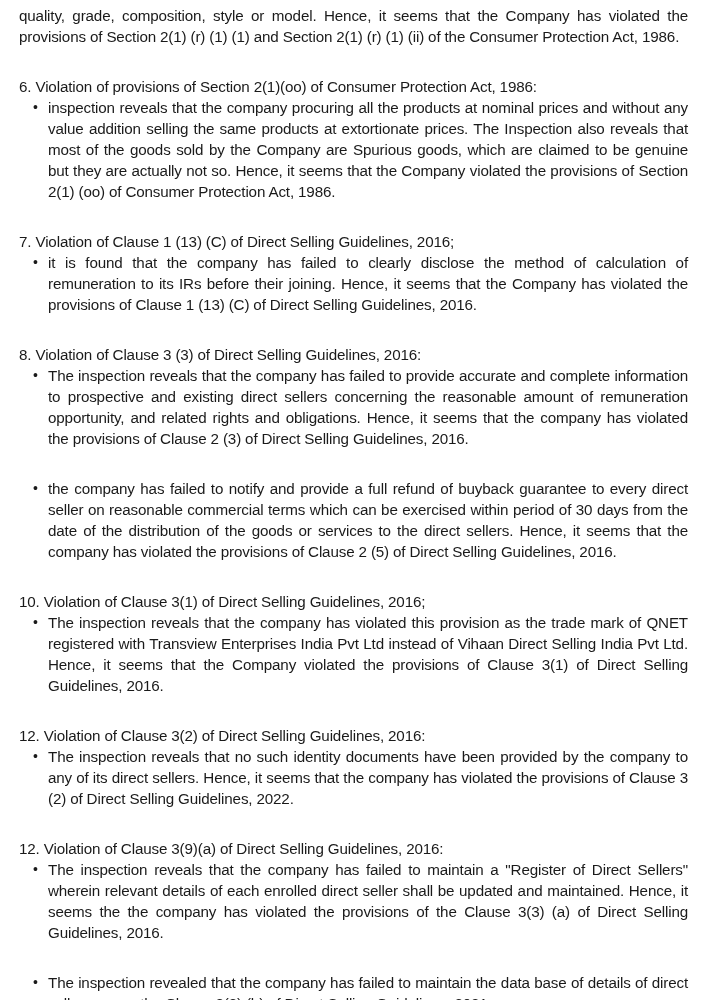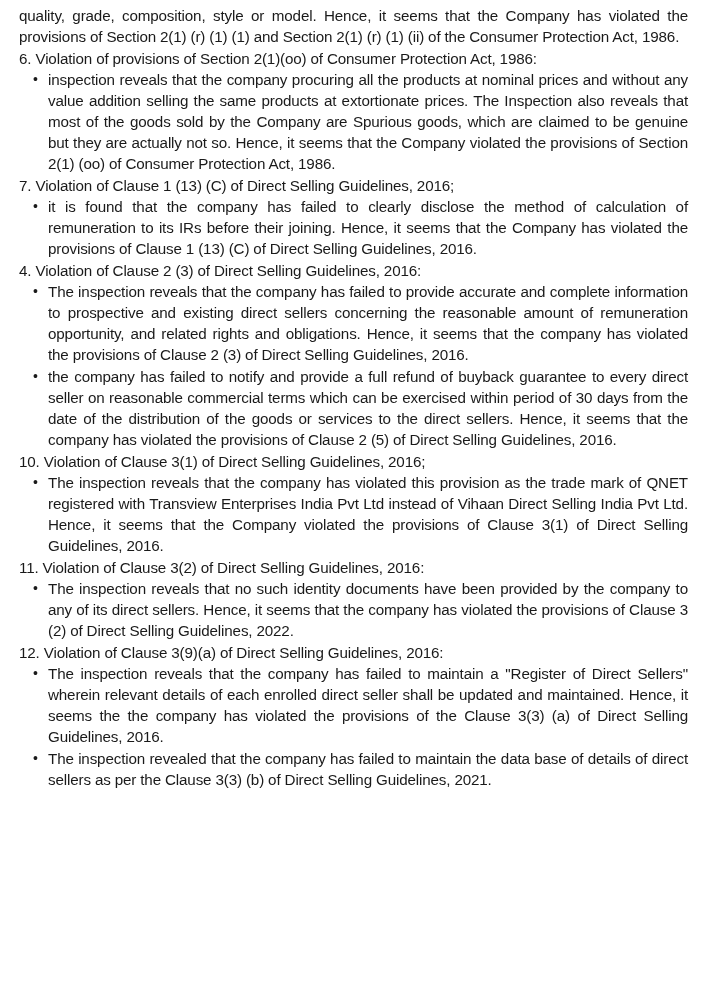--- a/index.html
+++ b/index.html
@@ -23,21 +23,21 @@
       line-height: 21px;
       color: #1a1a1a;
       letter-spacing: -0.15px;
     }
     .para {
       text-align: justify;
       text-align-last: left;
       margin: 0;
     }
     .section {
-      margin-top: 1px;
+      margin-top: 29px;
     }
     .heading {
       margin: 0;
       white-space: nowrap;
     }
     .bullet-item {
       position: relative;
       padding-left: 29px;
       text-align: justify;
       text-align-last: left;
@@ -67,21 +67,21 @@
 
   <div class="section">
     <p class="heading">7. Violation of Clause 1 (13) (C) of Direct Selling Guidelines, 2016;</p>
     <p class="bullet-item">
       <span class="bullet-glyph">•</span>
       <span>it is found that the company has failed to clearly disclose the method of calculation of remuneration to its IRs before their joining. Hence, it seems that the Company has violated the provisions of Clause 1 (13) (C) of Direct Selling Guidelines, 2016.</span>
     </p>
   </div>
 
   <div class="section">
-    <p class="heading">4. Violation of Clause 2 (3) of Direct Selling Guidelines, 2016:</p>
+    <p class="heading">8. Violation of Clause 3 (3) of Direct Selling Guidelines, 2016:</p>
     <p class="bullet-item">
       <span class="bullet-glyph">•</span>
       <span>The inspection reveals that the company has failed to provide accurate and complete information to prospective and existing direct sellers concerning the reasonable amount of remuneration opportunity, and related rights and obligations. Hence, it seems that the company has violated the provisions of Clause 2 (3) of Direct Selling Guidelines, 2016.</span>
     </p>
   </div>
 
   <div class="section">
     <p class="bullet-item">
       <span class="bullet-glyph">•</span>
       <span>the company has failed to notify and provide a full refund of buyback guarantee to every direct seller on reasonable commercial terms which can be exercised within period of 30 days from the date of the distribution of the goods or services to the direct sellers. Hence, it seems that the company has violated the provisions of Clause 2 (5) of Direct Selling Guidelines, 2016.</span>
@@ -90,21 +90,21 @@
 
   <div class="section">
     <p class="heading">10. Violation of Clause 3(1) of Direct Selling Guidelines, 2016;</p>
     <p class="bullet-item">
       <span class="bullet-glyph">•</span>
       <span>The inspection reveals that the company has violated this provision as the trade mark of QNET registered with Transview Enterprises India Pvt Ltd instead of Vihaan Direct Selling India Pvt Ltd. Hence, it seems that the Company violated the provisions of Clause 3(1) of Direct Selling Guidelines, 2016.</span>
     </p>
   </div>
 
   <div class="section">
-    <p class="heading">11. Violation of Clause 3(2) of Direct Selling Guidelines, 2016:</p>
+    <p class="heading">12. Violation of Clause 3(2) of Direct Selling Guidelines, 2016:</p>
     <p class="bullet-item">
       <span class="bullet-glyph">•</span>
       <span>The inspection reveals that no such identity documents have been provided by the company to any of its direct sellers. Hence, it seems that the company has violated the provisions of Clause 3 (2) of Direct Selling Guidelines, 2022.</span>
     </p>
   </div>
 
   <div class="section">
     <p class="heading">12. Violation of Clause 3(9)(a) of Direct Selling Guidelines, 2016:</p>
     <p class="bullet-item">
       <span class="bullet-glyph">•</span>

